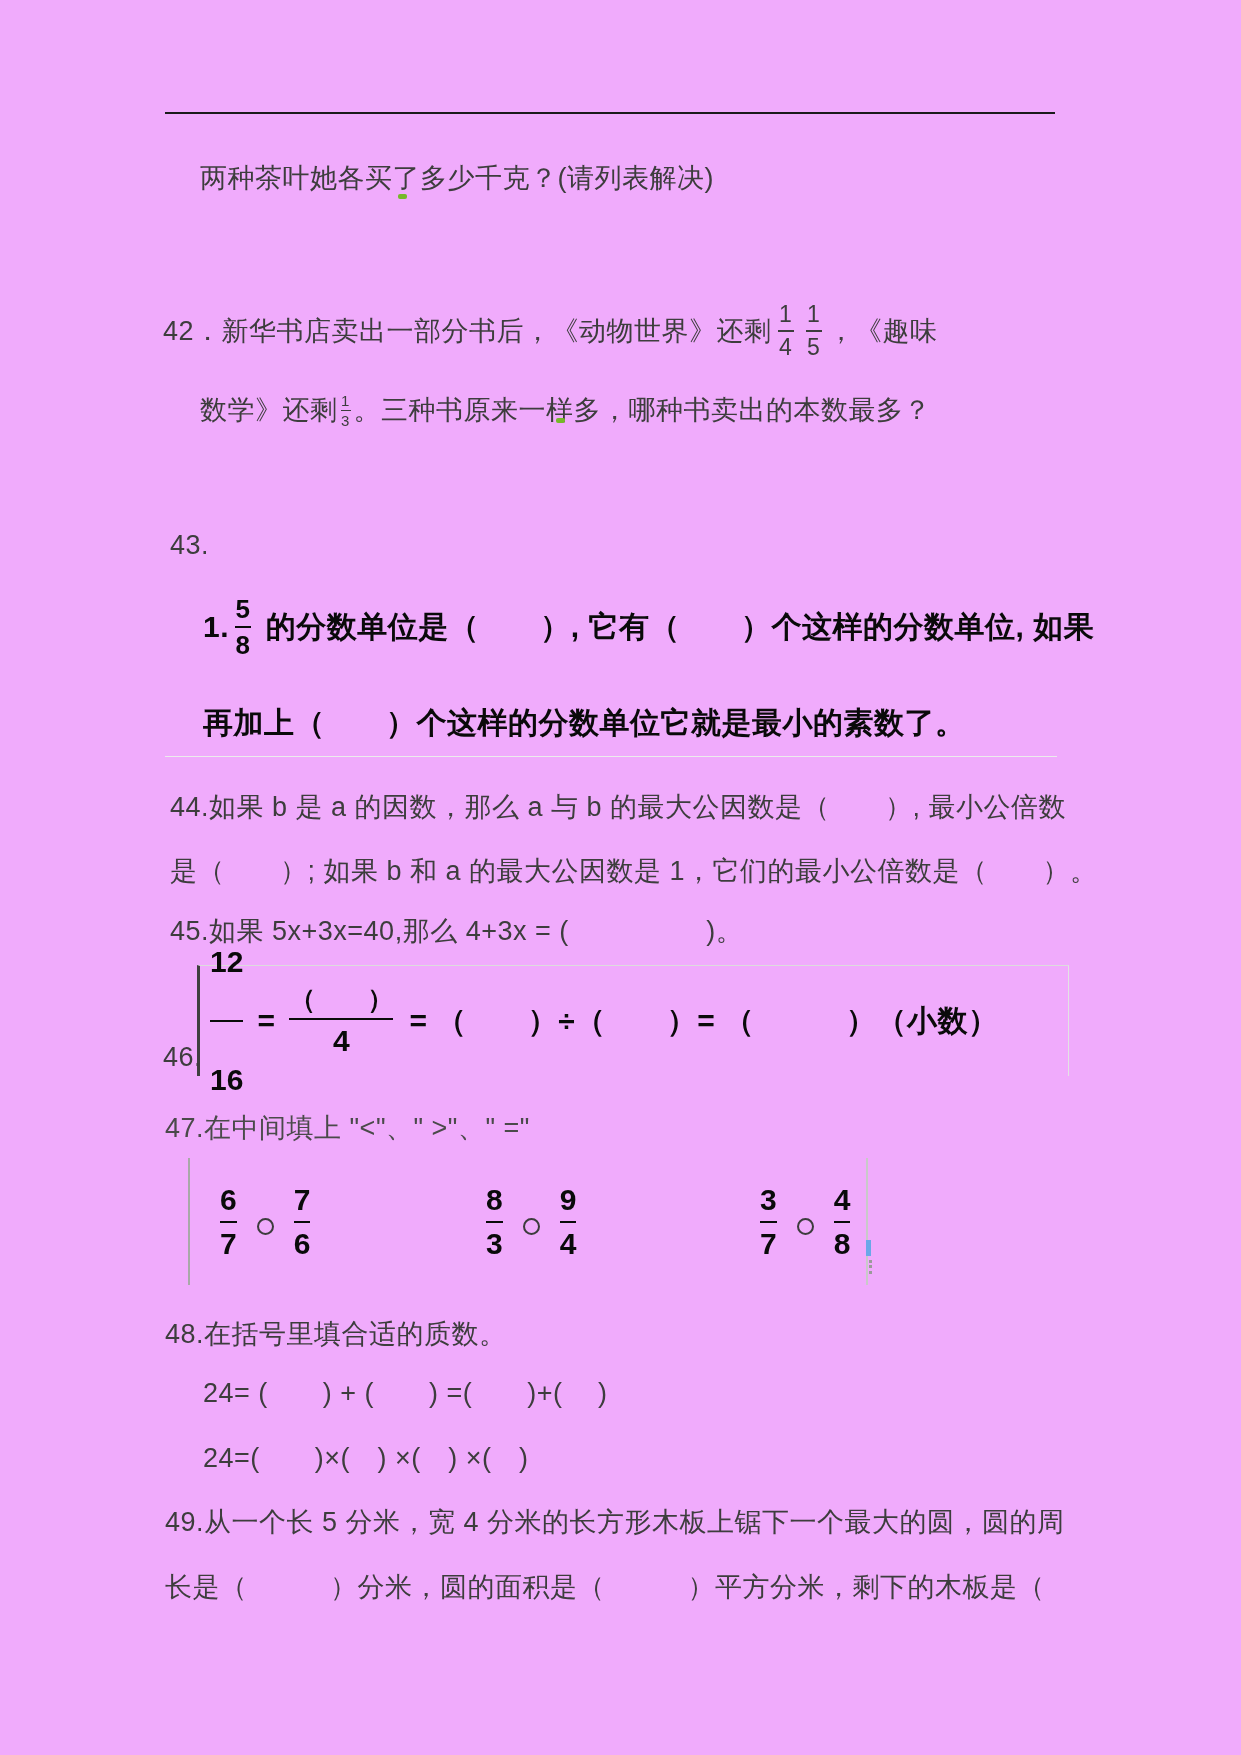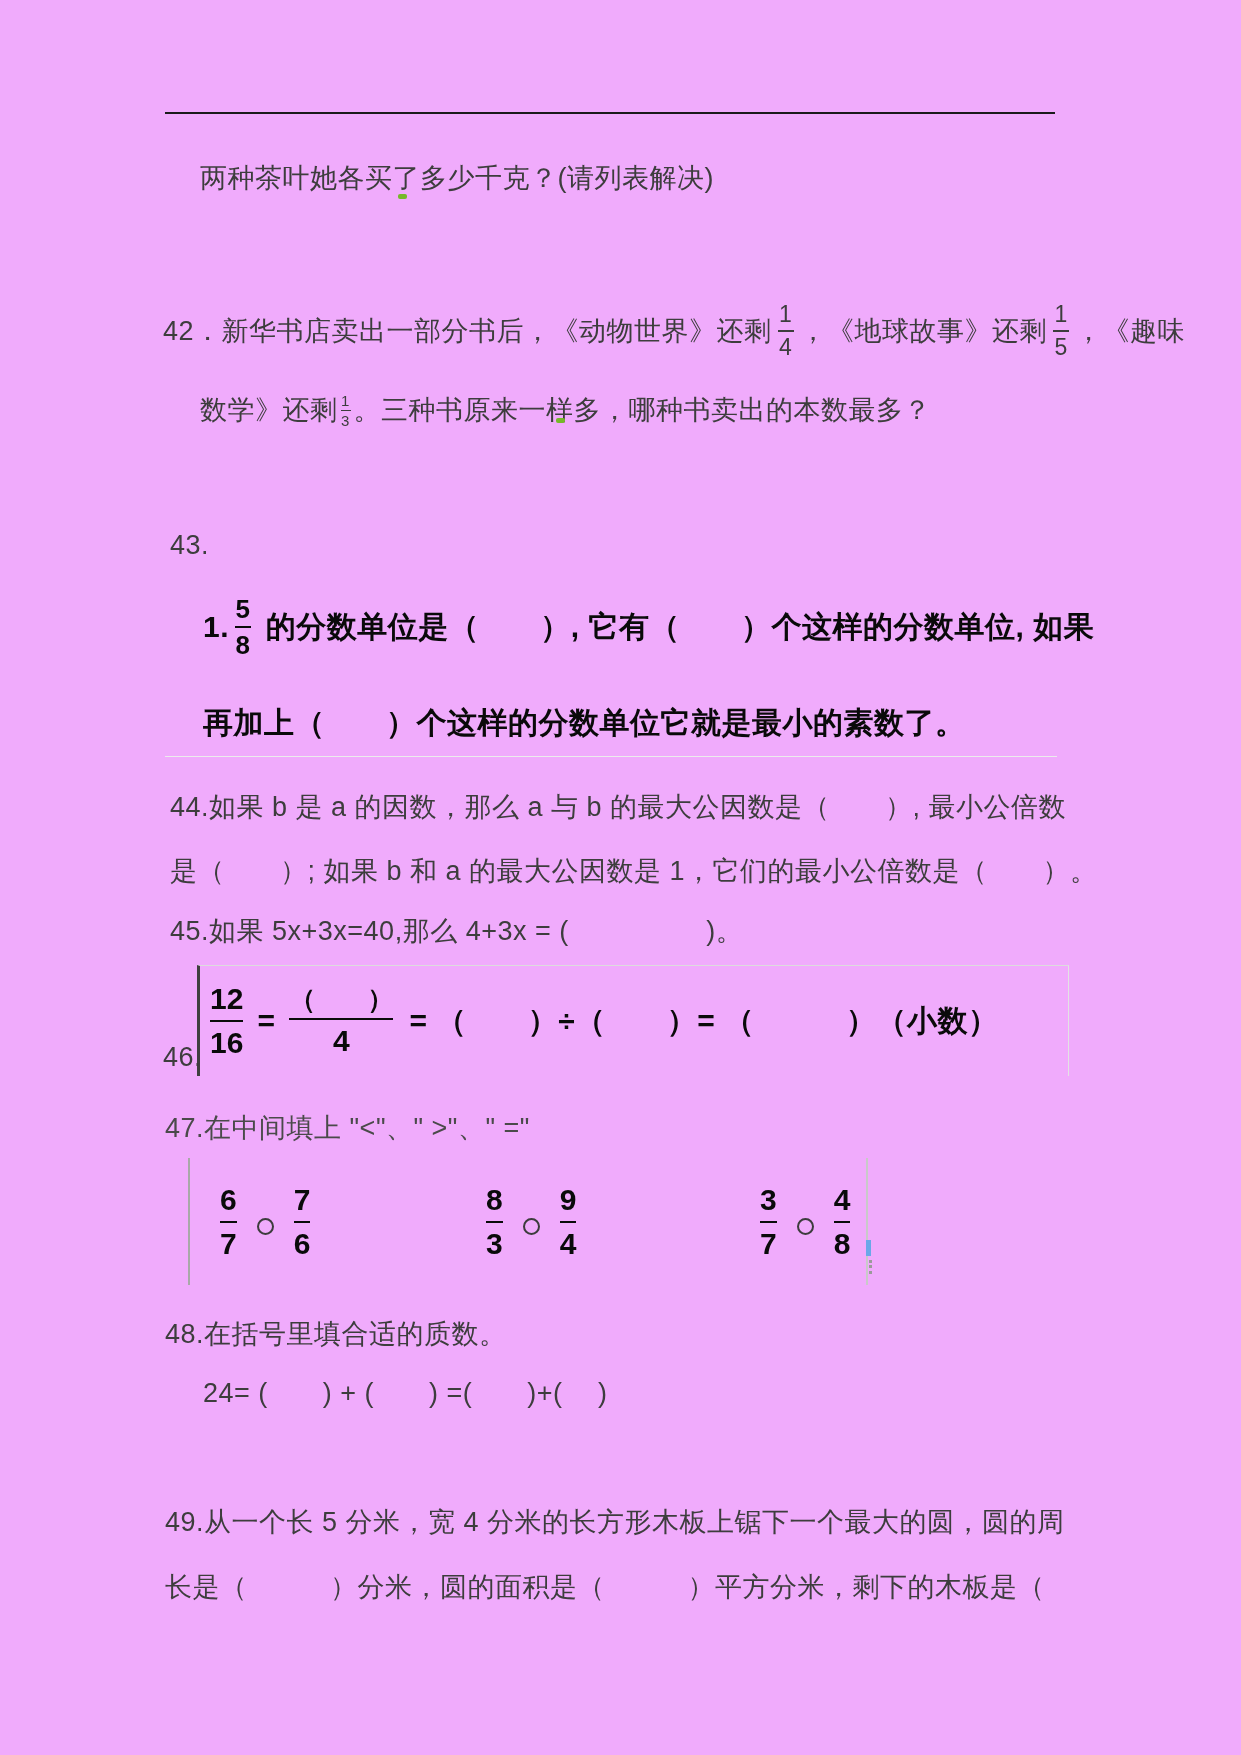--- a/index.html
+++ b/index.html
@@ -85,21 +85,20 @@
   </div>
   <div class="green-mark" style="left:398px;top:194px;"></div>
 
   <div class="line" style="left:163px;top:296px;height:70px;">
     <span>42．新华书店卖出一部分书后，《动物世界》还剩</span>
     <span class="frac f23">
       <span>1</span>
       <span class="bar"></span>
       <span>4</span>
     </span>
-    <span>，《地球故事》还剩</span>
     <span class="frac f23">
       <span>1</span>
       <span class="bar"></span>
       <span>5</span>
     </span>
     <span>，《趣味</span>
   </div>
 
   <div class="line" style="left:200px;top:385px;height:50px;">
     <span>数学》还剩</span>
@@ -136,21 +135,21 @@
   </div>
   <div class="line" style="left:170px;top:853px;height:36px;">
     <span>是（　　）; 如果 b 和 a 的最大公因数是 1，它们的最小公倍数是（　　）。</span>
   </div>
 
   <div class="line" style="left:170px;top:913px;height:36px;">
     <span>45.如果 5x+3x=40,那么 4+3x = (　　　　　)。</span>
   </div>
 
   <div class="q46box" style="left:197px;top:965px;width:860px;height:110px;">
-    <span class="frac f30" style="margin-left:2px;">
+    <span class="frac f30" style="margin-left:2px;gap:37px;">
       <span>12</span>
       <span class="bar"></span>
       <span>16</span>
     </span>
     <span class="imgtext" style="margin:0 8px;">=</span>
     <span class="frac f30">
       <span style="font-size:26px;">（　　）</span>
       <span class="bar"></span>
       <span>4</span>
     </span>
@@ -207,20 +206,23 @@
   </div>
   <div class="blue-mark" style="left:866px;top:1240px;"></div>
   <div class="gray-dots" style="left:869px;top:1260px;"></div>
 
   <div class="line" style="left:165px;top:1316px;height:36px;">
     <span>48.在括号里填合适的质数。</span>
   </div>
   <div class="line" style="left:203px;top:1375px;height:36px;">
     <span>24= (　　) + (　　) =(　　)+(　 )</span>
   </div>
+  <div class="line" style="left:203px;top:1440px;height:36px;">
+    <span>24=(　　)×(　) ×(　) ×(　)</span>
+  </div>
 
   <div class="line" style="left:165px;top:1504px;height:36px;">
     <span>49.从一个长 5 分米，宽 4 分米的长方形木板上锯下一个最大的圆，圆的周</span>
   </div>
   <div class="line" style="left:165px;top:1569px;height:36px;">
     <span>长是（　　　）分米，圆的面积是（　　　）平方分米，剩下的木板是（</span>
   </div>
 
 </div>
 

